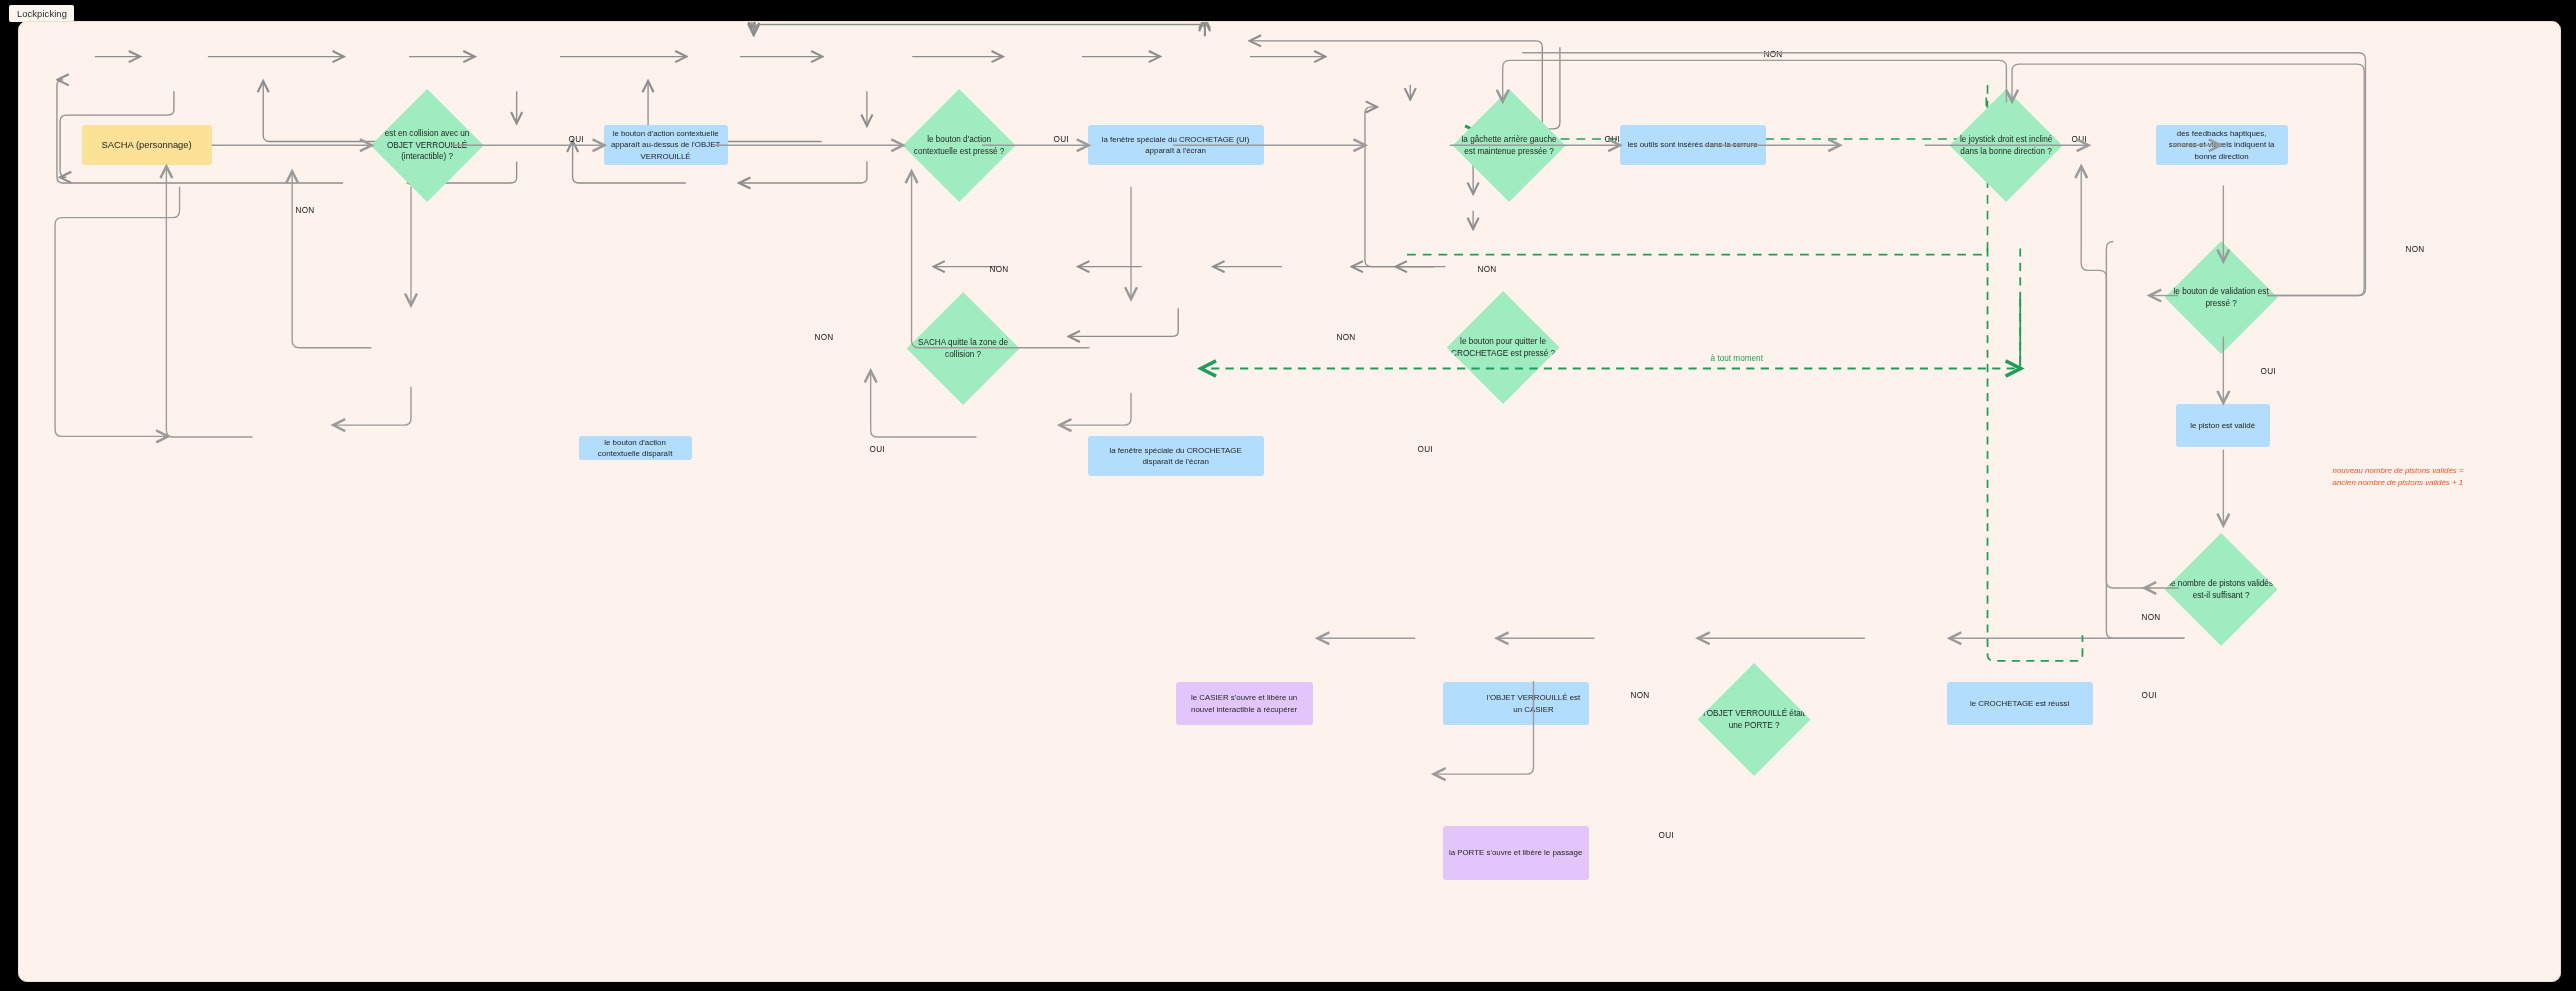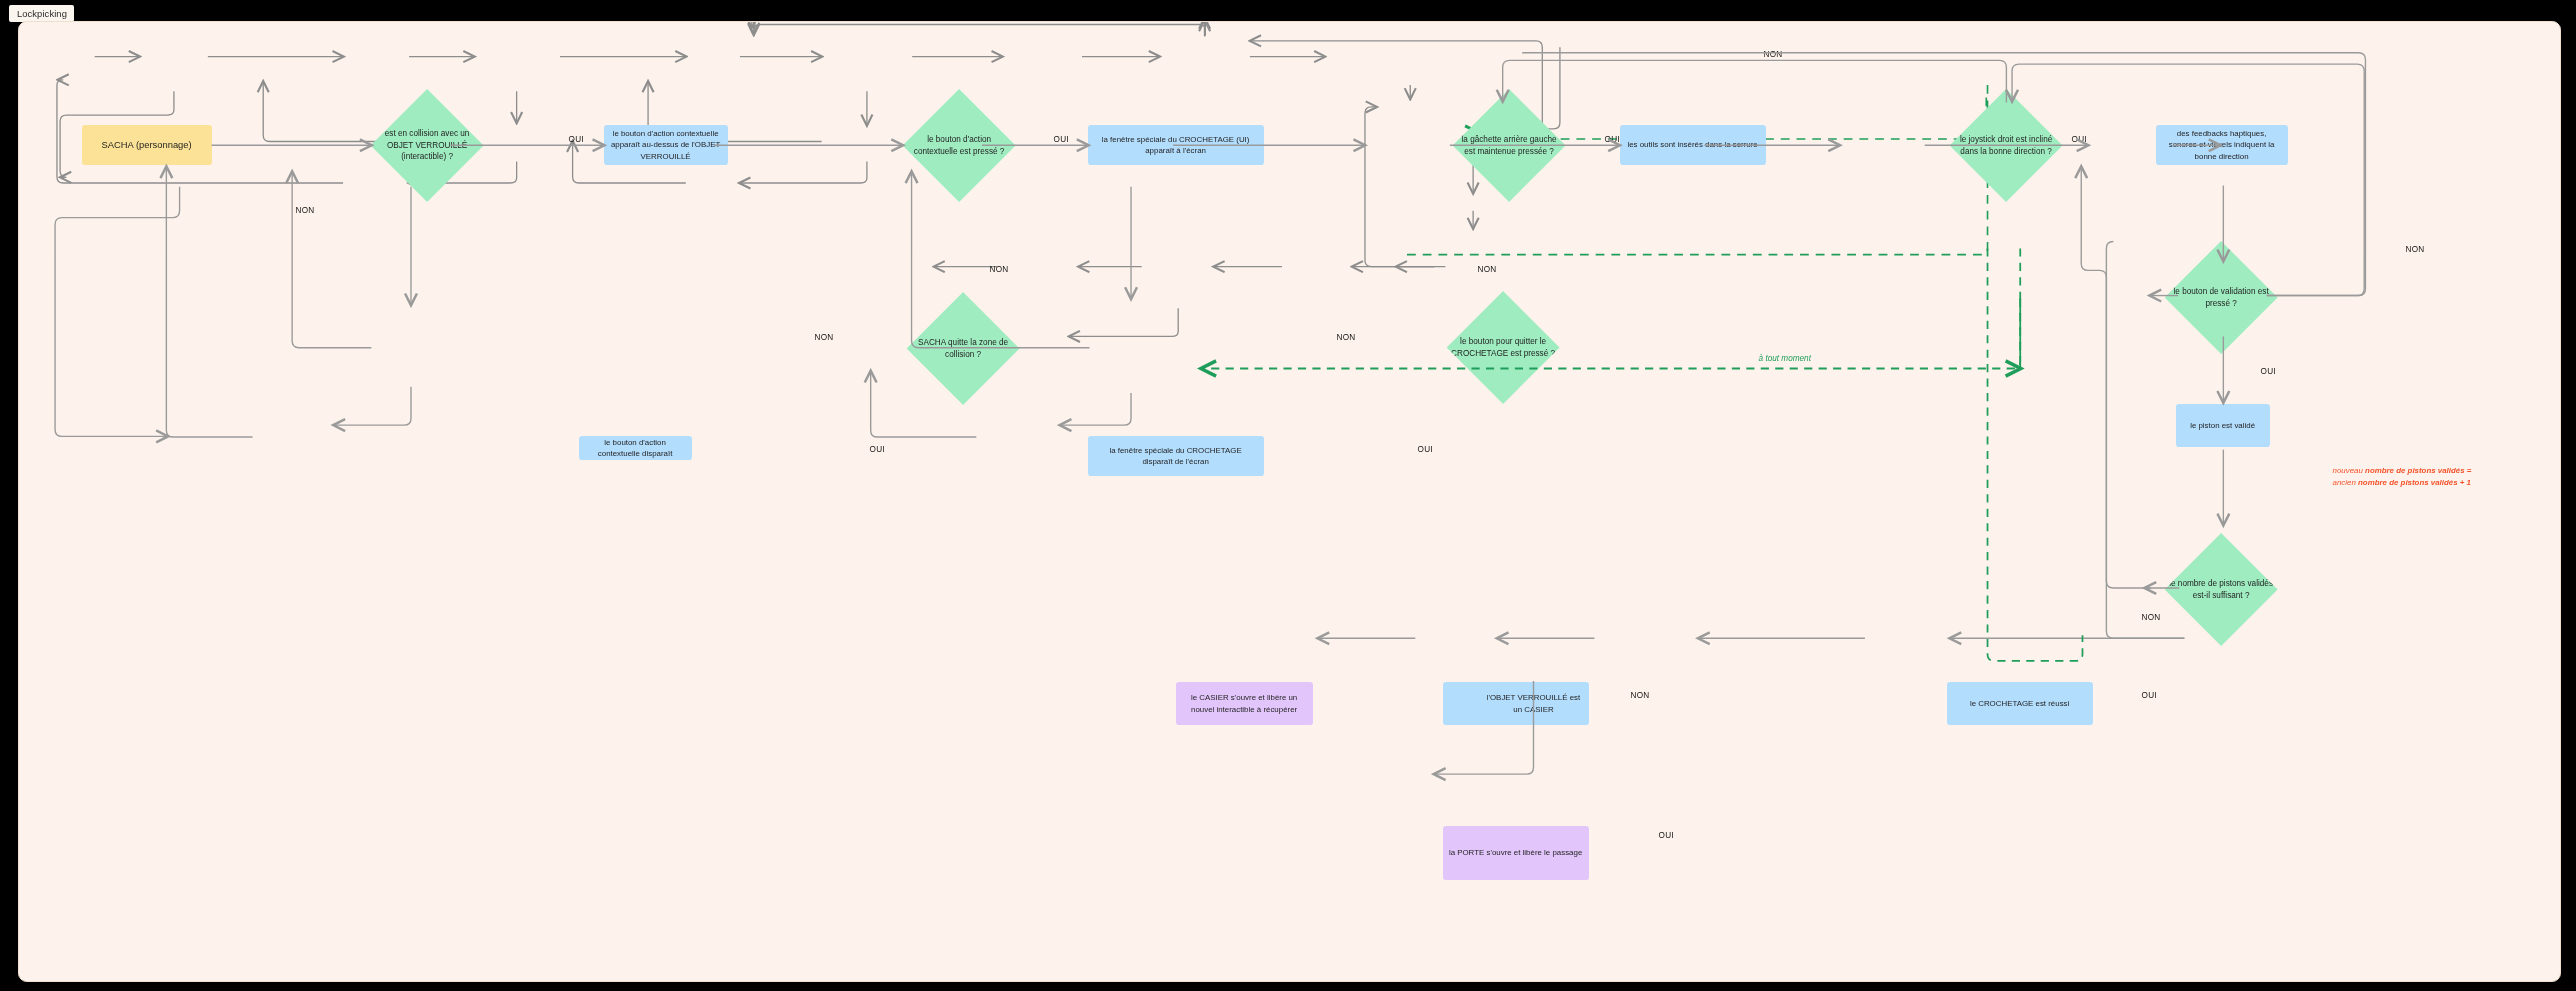--- a/index.html
+++ b/index.html
@@ -20,23 +20,23 @@
   .rect{border-radius:3.1px;padding:3.8px 6.3px;}
   .blue{background:#b3ddfd;}
   .yellow{background:#fbe296;}
   .purple{background:#e2c6fb;}
 
   .diamond{background:#9fecc0;}
   .diamond .dtxt{position:relative;z-index:2;padding:0 3.8px;}
 
   .elabel{position:absolute;font-weight:normal;color:#141414;letter-spacing:0.2px;
           white-space:nowrap;margin-left:22px;}
-  .glabel{position:absolute;color:#1e9e5a;font-style:italic;white-space:nowrap;margin-left:48px;}
+  .glabel{position:absolute;color:#1e9e5a;white-space:nowrap;}
   .note{position:absolute;color:#f4522a;font-style:italic;line-height:1.5;}
-  .note b{font-weight:bold;}
+  .note b{font-weight:normal;}
 </style>
 </head>
 <body>
 
 <div id="root">
 
   <div id="tab">Lockpicking</div>
 
   <div id="canvas">
 
@@ -297,20 +297,23 @@
     </div>
 
     <div class="node rect blue" style="left:1069px;top:414px;width:176px;height:40px;font-size:7.9px;">
       <span>la fenêtre spéciale du CROCHETAGE disparaît de l'écran</span>
     </div>
 
     <div class="node rect blue" style="left:1928px;top:660px;width:146px;height:43px;font-size:7.9px;">
       <span>le CROCHETAGE est réussi</span>
     </div>
 
+    <div class="node diamond" style="left:1679px;top:641px;width:113px;height:113px;clip-path:polygon(50% 0,100% 50%,50% 100%,0 50%);font-size:8.2px;">
+      <span class="dtxt">l'OBJET VERROUILLÉ était une PORTE ?</span>
+    </div>
 
     <div class="node rect blue" style="left:1424px;top:660px;width:146px;height:43px;font-size:7.9px;padding-left:42px;">
       <span>l'OBJET VERROUILLÉ est un CASIER</span>
     </div>
 
     <div class="node rect purple" style="left:1157px;top:660px;width:137px;height:43px;font-size:7.9px;">
       <span>le CASIER s'ouvre et libère un nouvel interactible à récupérer</span>
     </div>
 
     <div class="node rect purple" style="left:1424px;top:804px;width:146px;height:54px;font-size:7.9px;">

